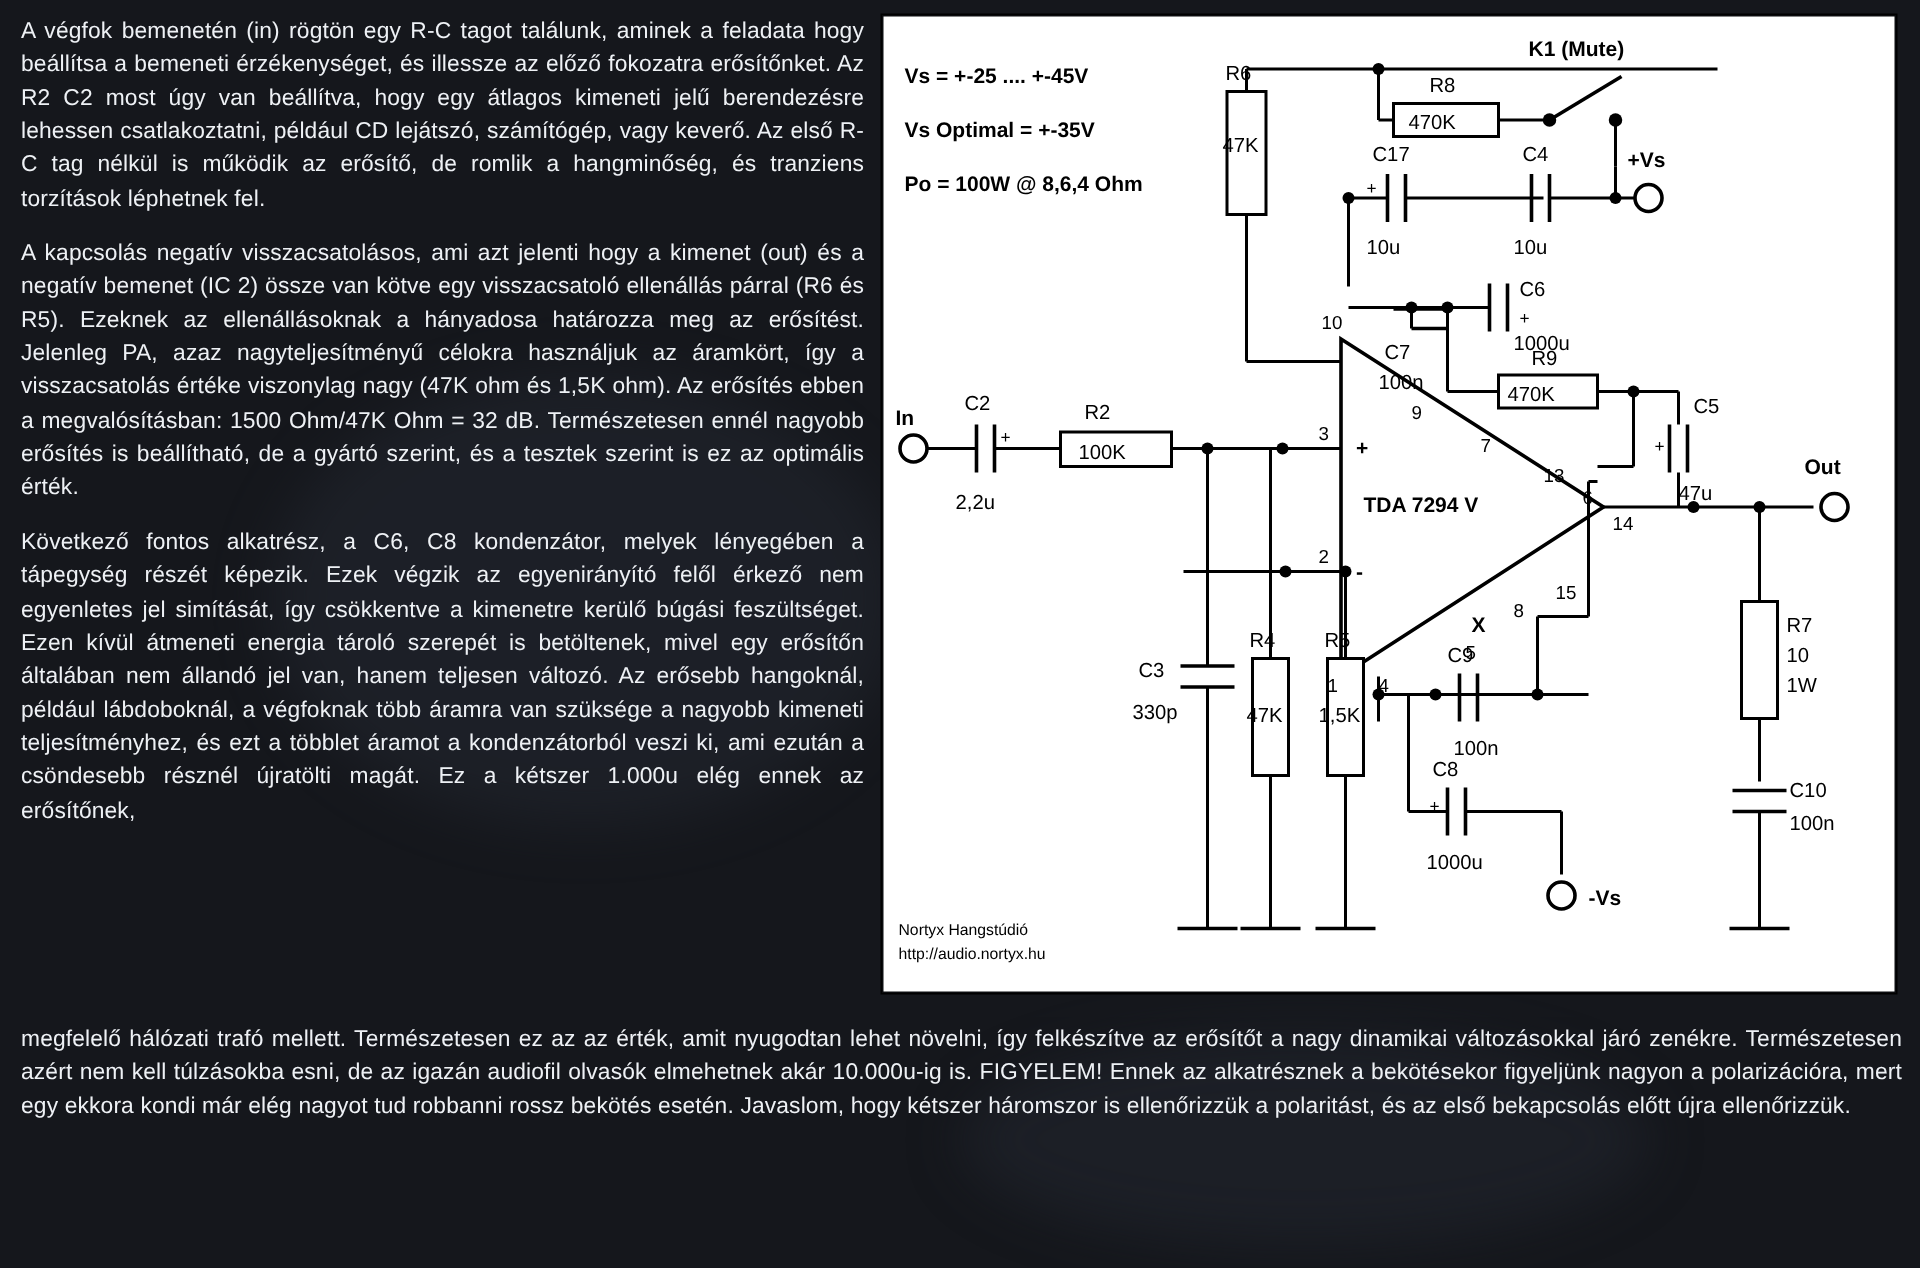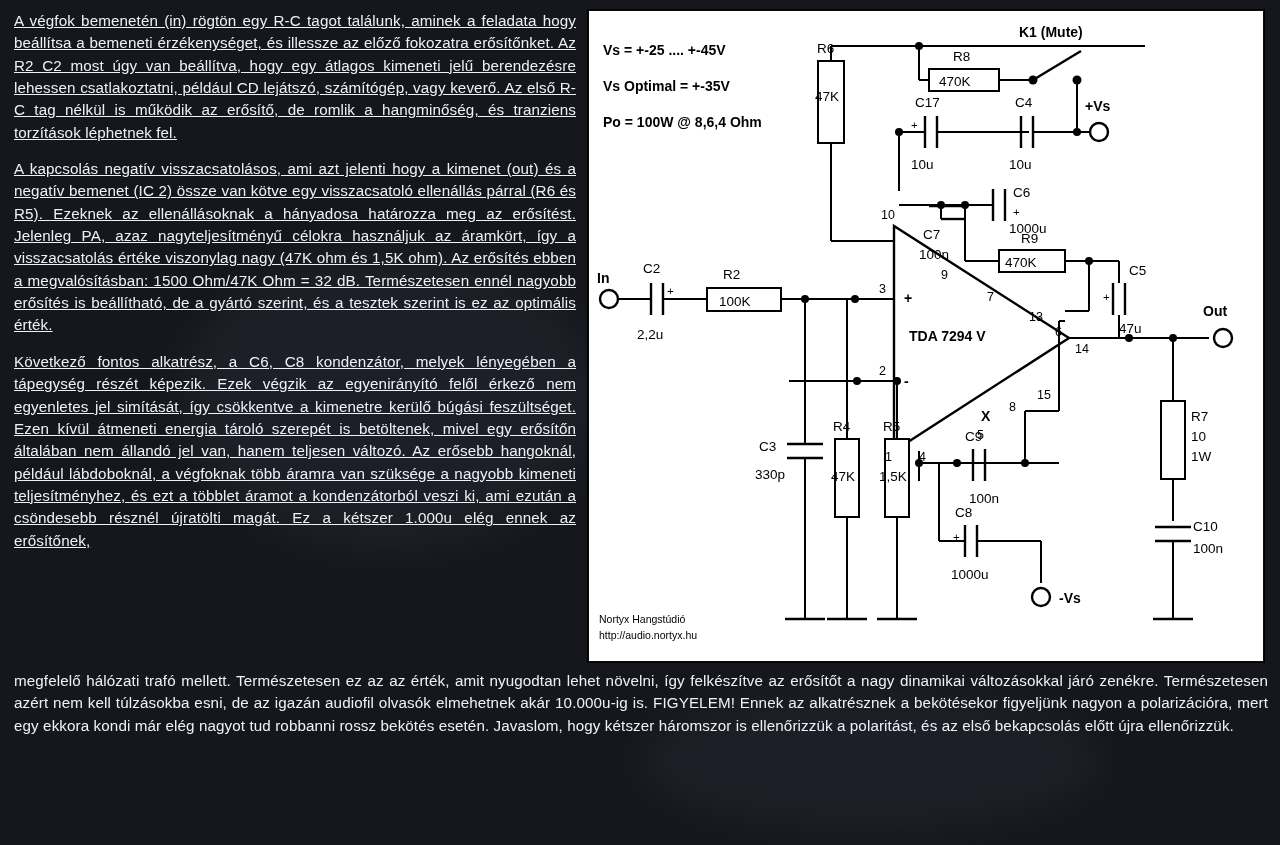--- a/index.html
+++ b/index.html
@@ -18,33 +18,33 @@
   .article{
     position:absolute;
     left:14px;top:10px;
     width:562px;
     font-size:15.2px;
     line-height:1.47;
     text-align:justify;
     color:#eef1f5;
     letter-spacing:.1px;
   }
-  .article p{margin:0 0 14px 0;text-decoration:underline;}
+  .article p{margin:0 0 14px 0;}
 
   .article-wide{
     position:absolute;
     left:14px;top:670px;
     width:1254px;
     font-size:15.2px;
     line-height:1.47;
     text-align:justify;
     color:#eef1f5;
     letter-spacing:.1px;
   }
-  .article-wide p{margin:0 0 14px 0;}
+  .article-wide p{margin:12px 0 14px 0;}
 
   
   .schematic{
     position:absolute;
     left:588px;top:10px;
     width:674px;height:650px;
     background:#ffffff;
     border:1px solid #0b0c0f;
     box-shadow:0 0 0 1px #000;
   }

